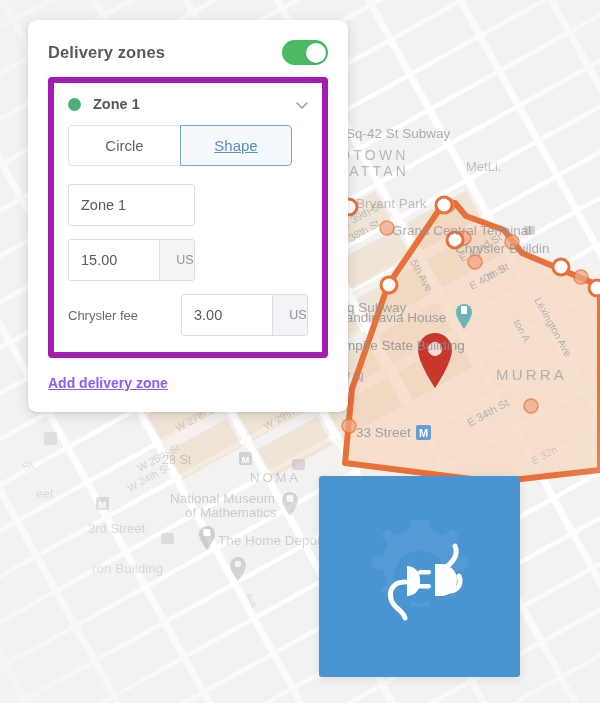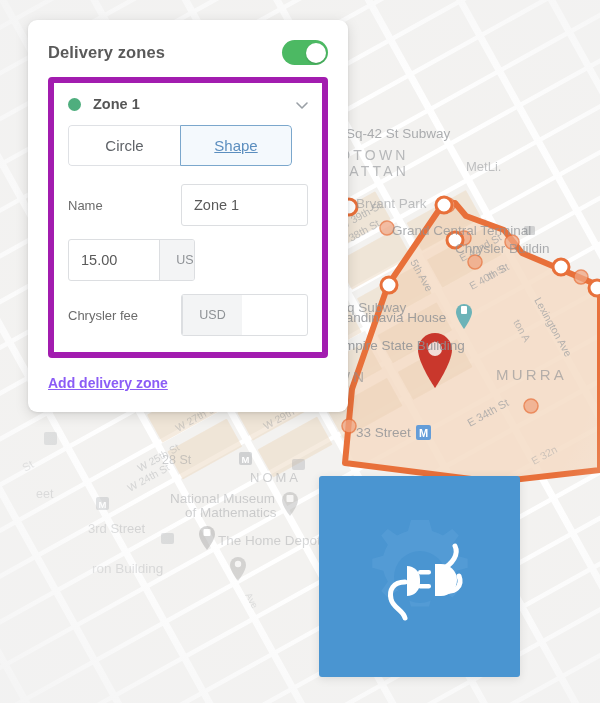--- a/index.html
+++ b/index.html
@@ -486,36 +486,36 @@
     </div>
 
     <div class="seg">
       <div class="seg-btn">Circle</div>
       <div class="seg-btn active">Shape</div>
     </div>
 
     <div class="form-rows">
 
       <div class="frow">
-        <div class="flabel">Name</div>
         <div class="fctl">
           <input type="text" value="Zone 1" style="">
         </div>
       </div>
 
       <div class="frow">
         <div class="fctl with-suffix">
           <input type="text" value="15.00" style="">
           <div class="suffix">USD</div>
         </div>
       </div>
 
       <div class="frow">
         <div class="flabel">Chrysler fee</div>
         <div class="fctl with-suffix">
+          <input type="text" value="3.00" style="">
           <div class="suffix">USD</div>
         </div>
       </div>
 
     </div>
   </div>
 
   <div class="add-link-wrap">
     <span class="add-link">Add delivery zone</span>
   </div>

